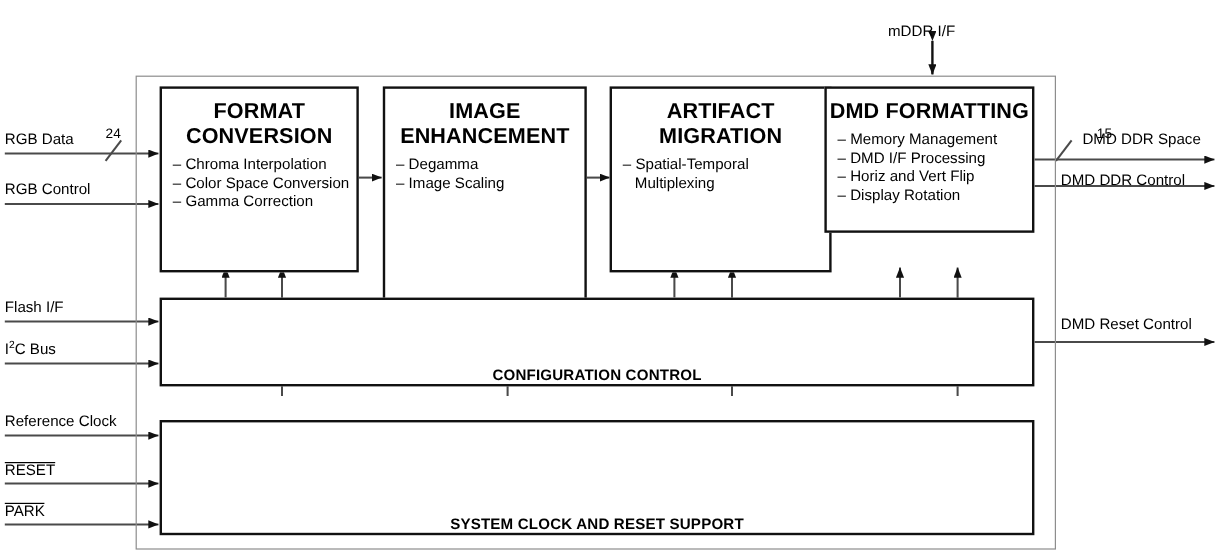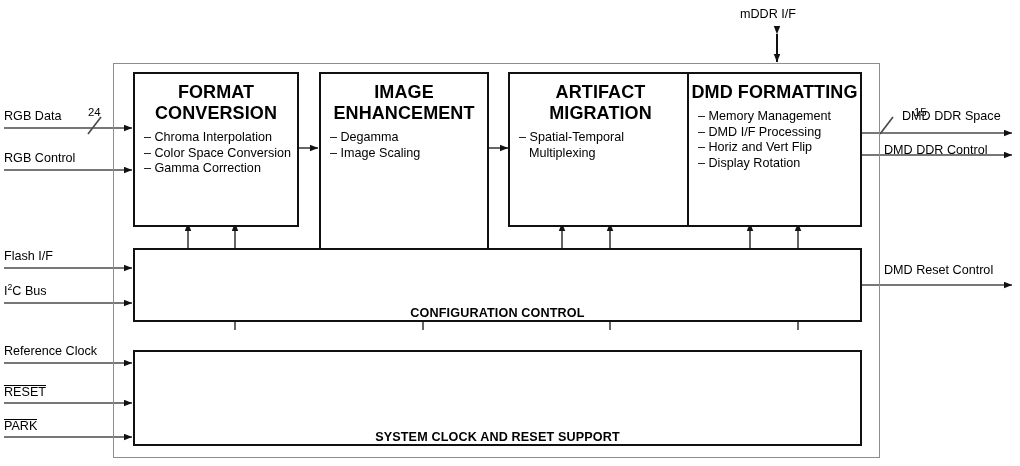--- a/index.html
+++ b/index.html
@@ -102,21 +102,21 @@
   </div>
 
   <div class="blk" style="left:508px;top:72px;width:185px;height:155px;">
     <div class="blk-title">ARTIFACT MIGRATION</div>
     <div class="blk-list">
       <div style="text-indent:-10px;padding-left:10px;">– Spatial-Temporal</div>
       <div class="cont">Multiplexing</div>
     </div>
   </div>
 
-  <div class="blk" style="left:687px;top:72px;width:175px;height:155px;">
+  <div class="blk" style="left:687px;top:72px;width:175px;height:122px;">
     <div class="blk-title">DMD FORMATTING</div>
     <div class="blk-list">
       <div style="text-indent:-10px;padding-left:10px;">– Memory Management</div>
       <div style="text-indent:-10px;padding-left:10px;">– DMD I/F Processing</div>
       <div style="text-indent:-10px;padding-left:10px;">– Horiz and Vert Flip</div>
       <div style="text-indent:-10px;padding-left:10px;">– Display Rotation</div>
     </div>
   </div>
 
   <div class="wideblk" style="left:133px;top:248px;width:729px;height:74px;">
@@ -146,15 +146,15 @@
 
   <div class="lbl" style="left:4px;top:419px;">
     <span class="ovl">PARK</span>
   </div>
 
   <div class="lbl sm" style="left:876px;top:106px;margin-left:38px;">15</div>
   <div class="lbl" style="left:902px;top:110px;">DMD DDR Space</div>
   <div class="lbl" style="left:884px;top:144px;">DMD DDR Control</div>
   <div class="lbl" style="left:884px;top:264px;">DMD Reset Control</div>
 
-  <div class="lbl" style="left:740px;top:8px;">mDDR I/F</div>
+  <div class="lbl" style="left:740px;top:20px;">mDDR I/F</div>
 
 </div>
 
 </body></html>

